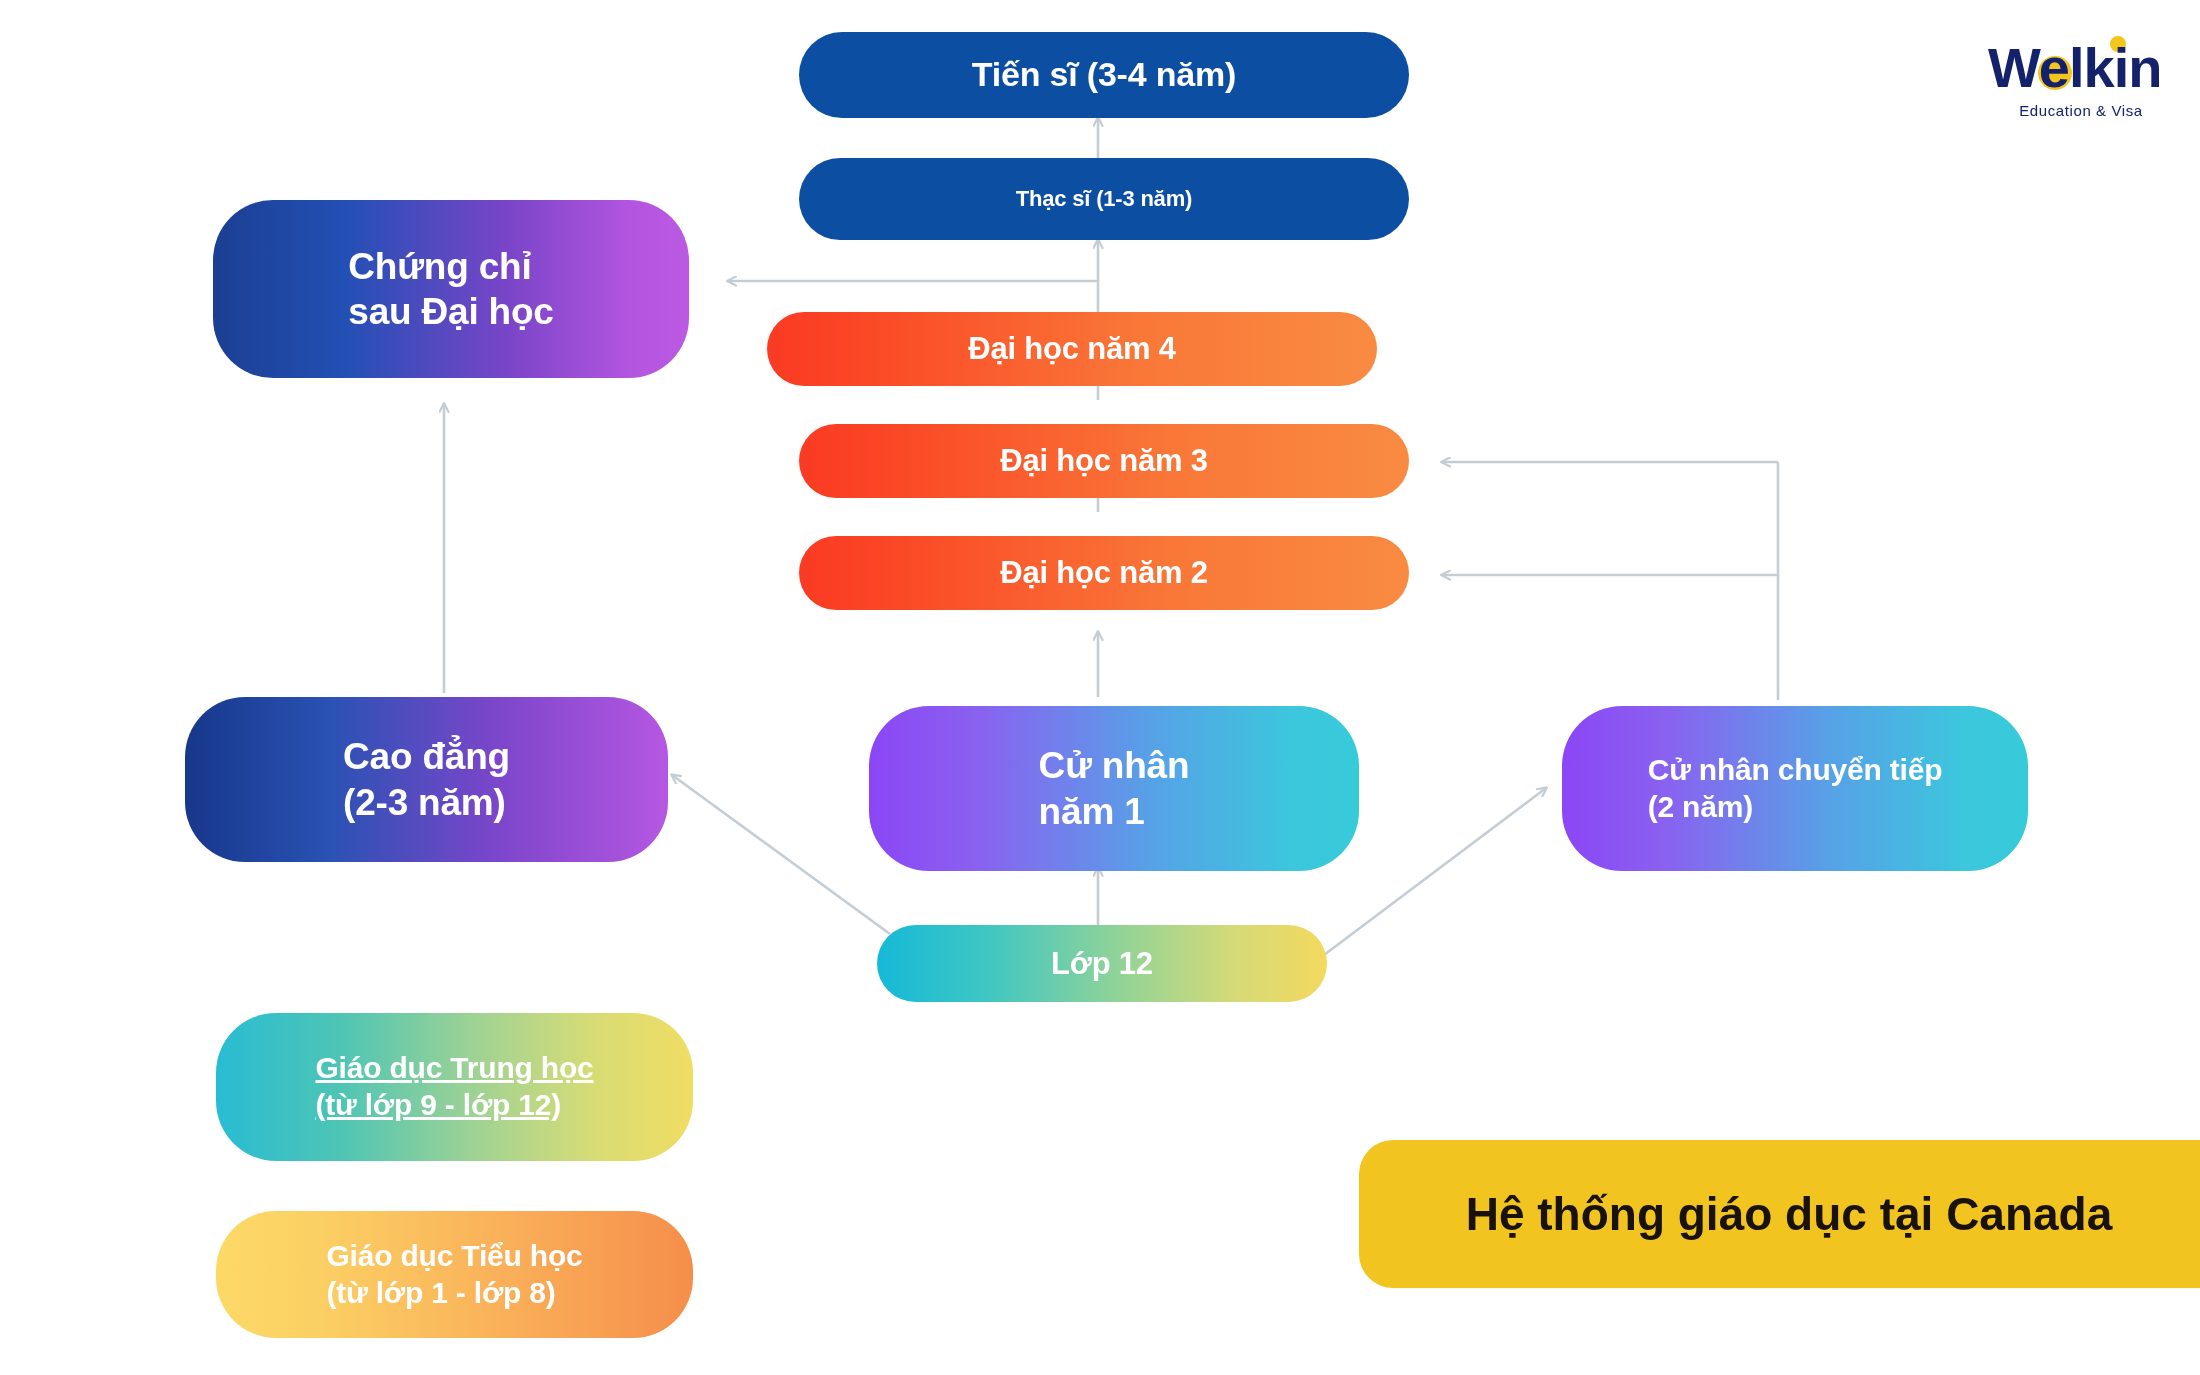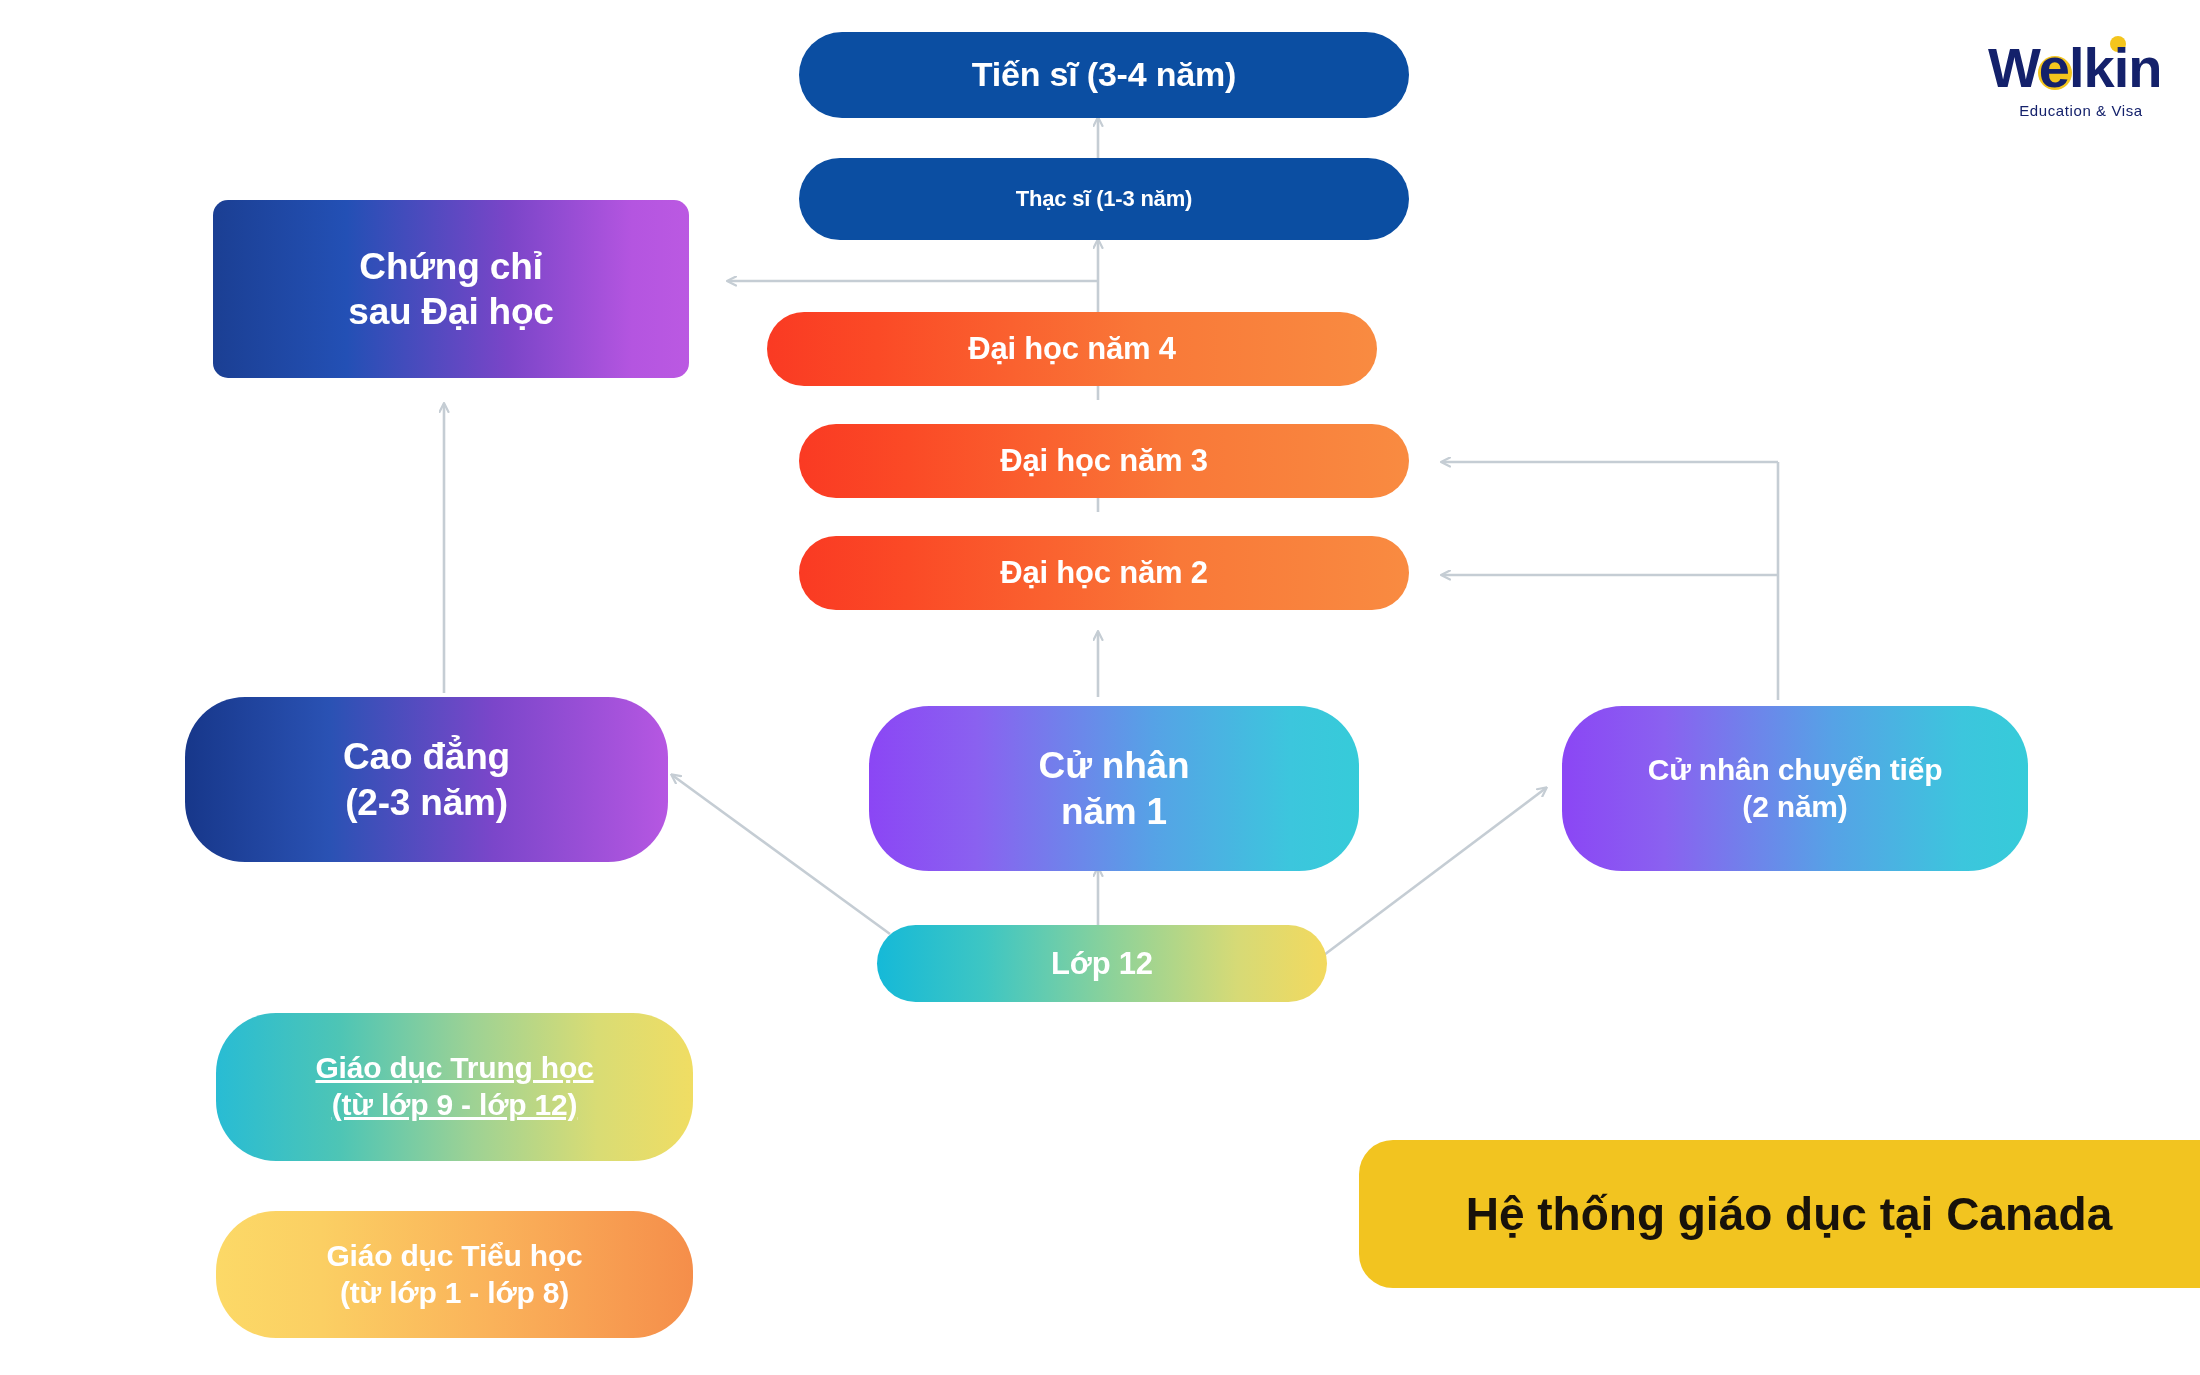--- a/index.html
+++ b/index.html
@@ -16,21 +16,20 @@
     height: 1375px;
     background: #ffffff;
   }
 
   
   .node {
     position: absolute;
     display: flex;
     align-items: center;
     justify-content: center;
-    text-align: center;
     color: #ffffff;
     font-weight: bold;
     line-height: 1.22;
     border-radius: 999px;
     white-space: pre-line;
     letter-spacing: -0.2px;
   }
   .node.sq { border-radius: 60px; }
 
   
@@ -133,21 +132,21 @@
       <path d="M1778,462 L1442,462" marker-end="url(#ah)"></path>
 
       <path d="M1778,575 L1442,575" marker-end="url(#ah)"></path>
     </g>
   </svg>
 
   <div class="node fill-navy" style="left:799px; top:32px; width:610px; height:86px; font-size:34px;">Tiến sĩ (3-4 năm)</div>
 
   <div class="node fill-navy" style="left:799px; top:158px; width:610px; height:82px; font-size:22px;">Thạc sĩ (1-3 năm)</div>
 
-  <div class="node sq fill-bluepurp" style="left:213px; top:200px; width:476px; height:178px; font-size:37px;border-radius:15px;">Chứng chỉ
+  <div class="node sq fill-bluepurp" style="left:213px; top:200px; width:476px; height:178px; font-size:37px;">Chứng chỉ
 sau Đại học</div>
 
   <div class="node fill-orange" style="left:767px; top:312px; width:610px; height:74px; font-size:31px;">Đại học năm 4</div>
 
   <div class="node fill-orange" style="left:799px; top:424px; width:610px; height:74px; font-size:31px;">Đại học năm 3</div>
 
   <div class="node fill-orange" style="left:799px; top:536px; width:610px; height:74px; font-size:31px;">Đại học năm 2</div>
 
   <div class="node sq fill-bluepurp2" style="left:185px; top:697px; width:483px; height:165px; font-size:37px;">Cao đẳng
 (2-3 năm)</div>

